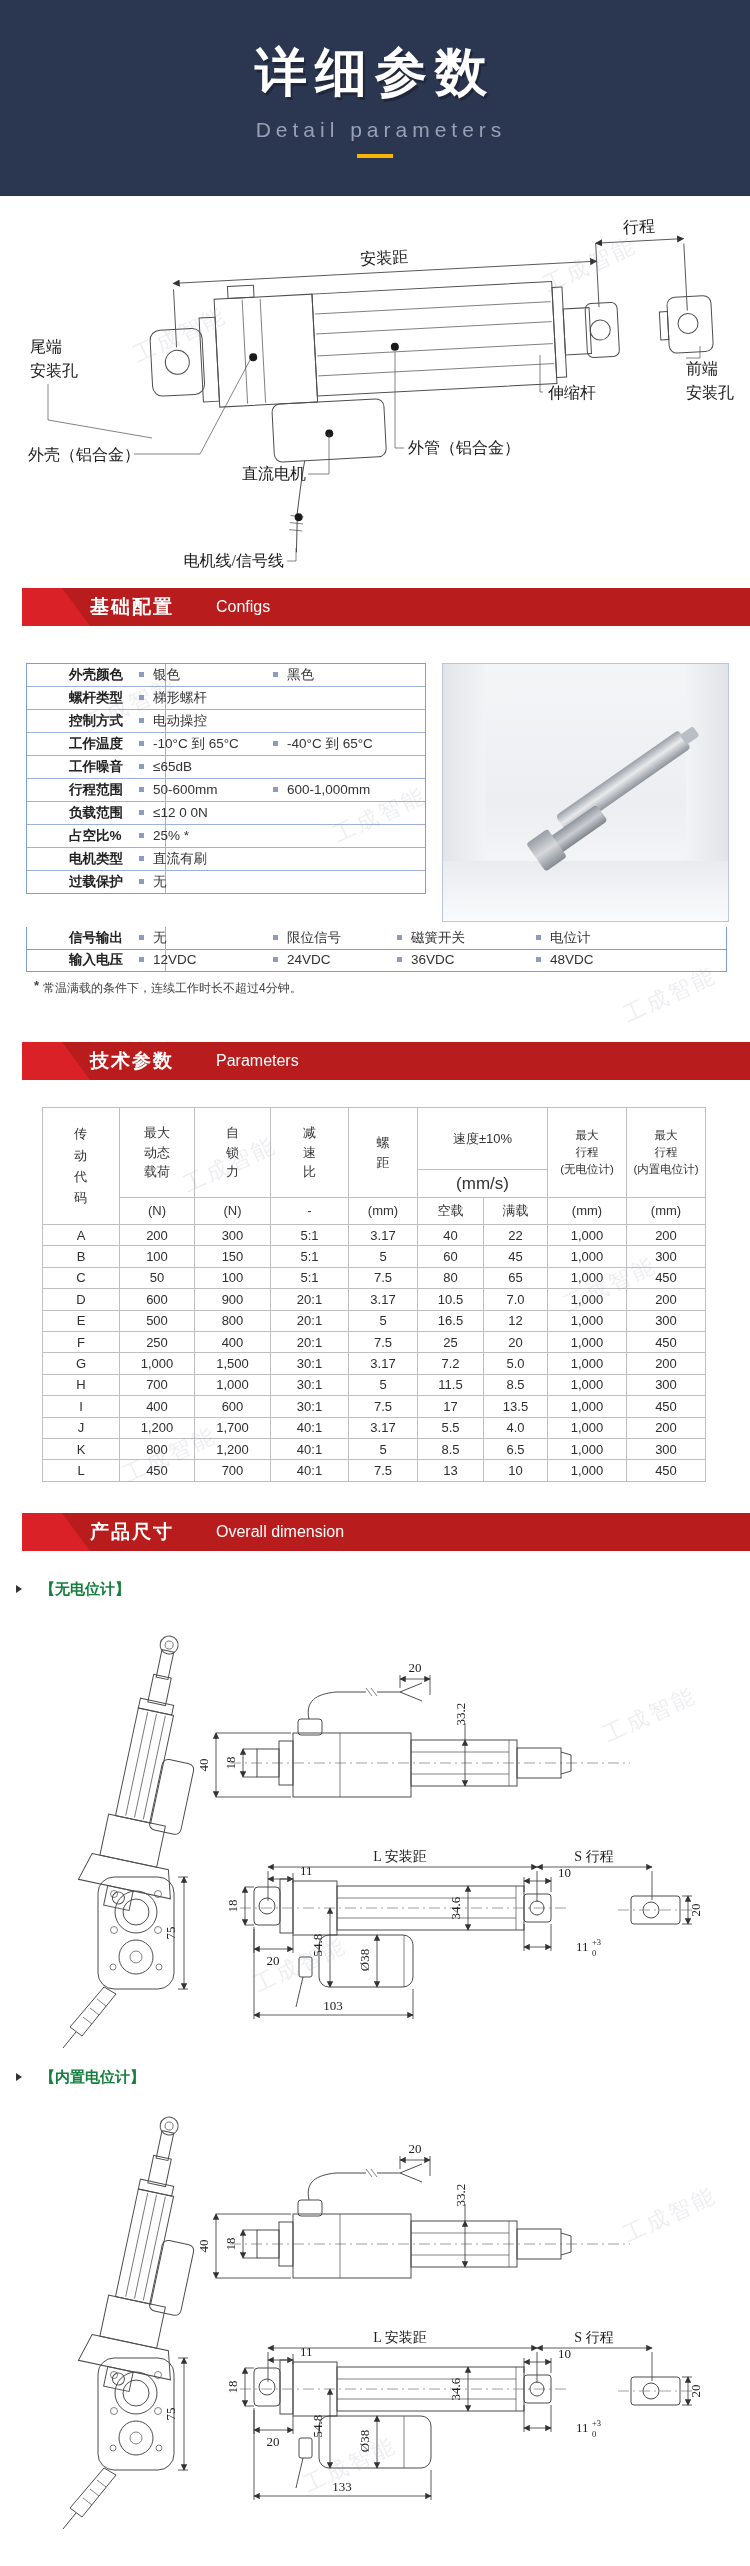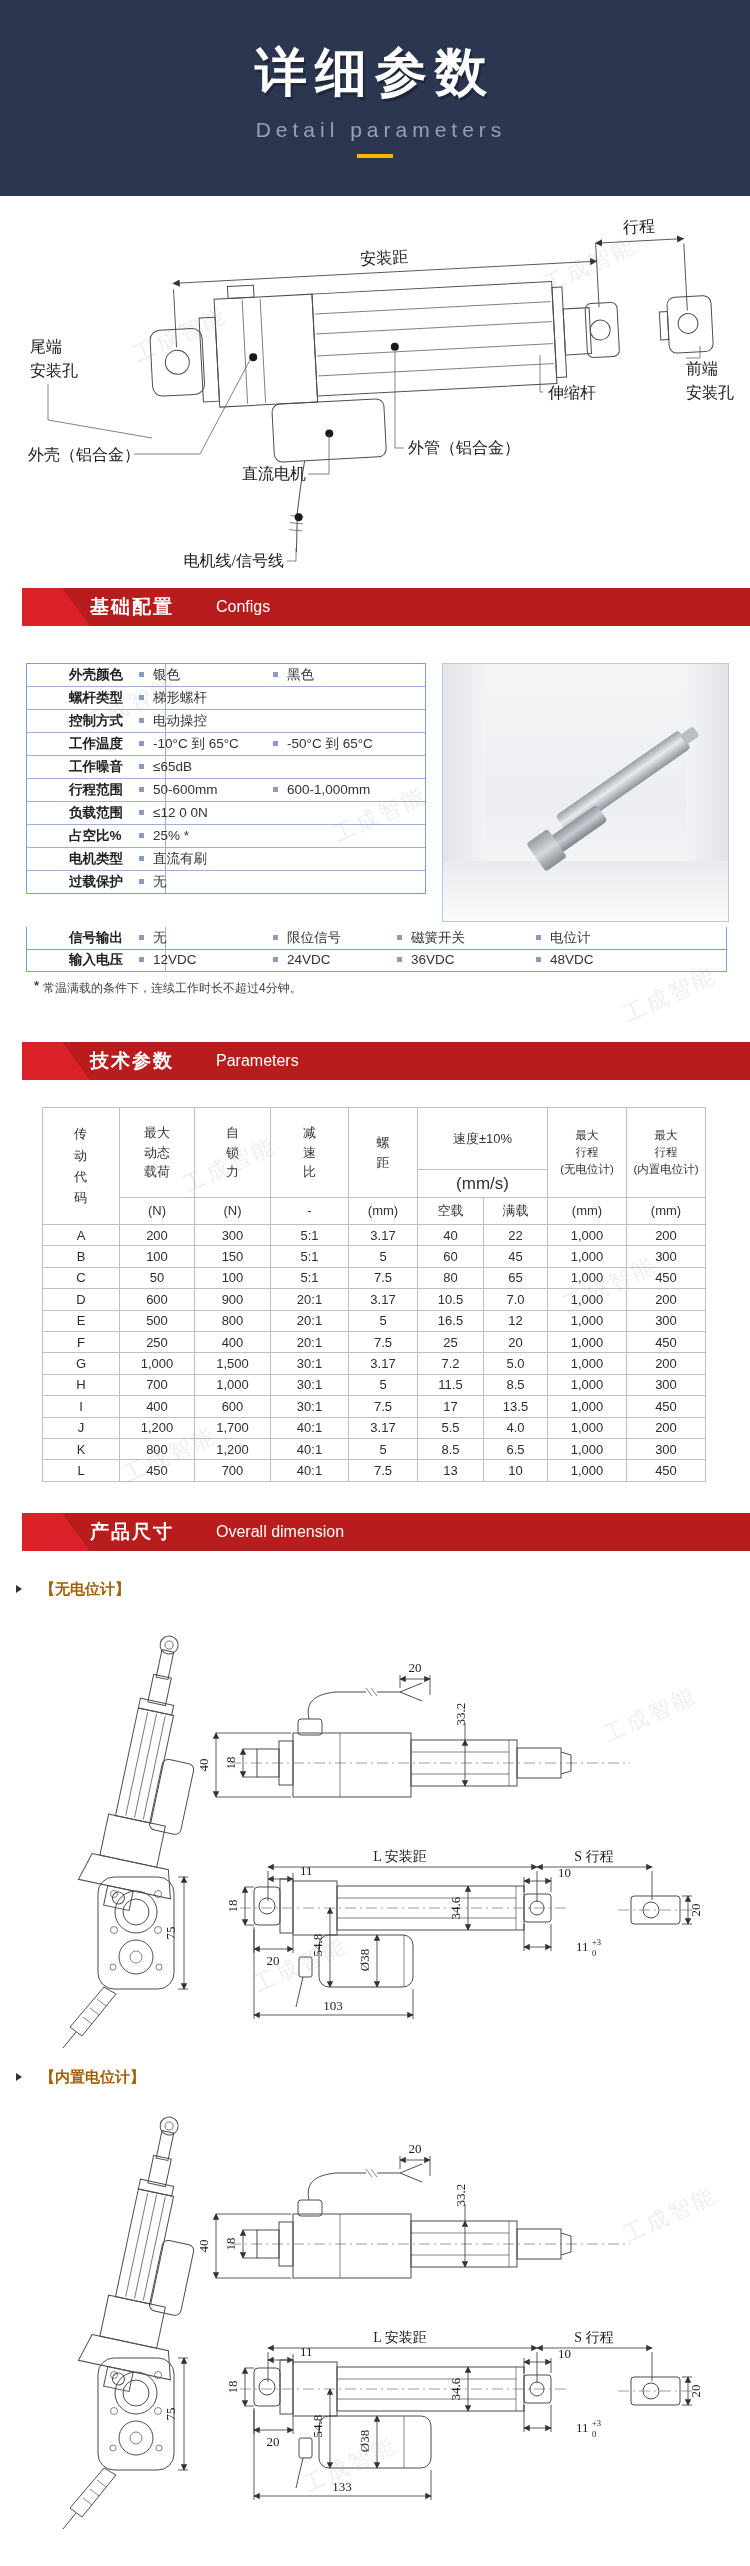--- a/index.html
+++ b/index.html
@@ -51,21 +51,21 @@
   .ptable th,.ptable td{border:1px solid #bfbfbf;text-align:center;vertical-align:middle;
     font-weight:normal;color:#333;padding:0;}
   .ptable thead th{font-size:13px;line-height:1.5;white-space:pre-line;}
   .ptable .h1{height:61px;}
   .ptable .h2{height:27px;font-size:17px;}
   .ptable .h3{height:26px;font-size:13px;}
   .ptable tbody td{height:20.4px;font-size:13px;color:#2e2e2e;}
   .ptable .vcode{letter-spacing:1px;line-height:1.65;}
   .small-head{font-size:11.5px !important;}
   
-  .dim-title{position:absolute;left:16px;height:22px;font-size:15px;font-weight:600;color:#a16207;
+  .dim-title{position:absolute;left:16px;height:22px;font-size:15px;font-weight:600;color:#15803d;
     display:flex;align-items:center;justify-content:center;}
   .tri{width:0;height:0;border-left:6px solid #333;border-top:4px solid transparent;
     border-bottom:4px solid transparent;margin-right:18px;}
   svg.dwg,svg.hero{position:absolute;left:0;width:750px;}
   svg text{font-family:"Liberation Serif",serif;fill:#1a1a1a;}
   .zh-l{font-size:16px;}
   .dimn{font-size:13px;fill:#222;}
   .dims{font-size:8.5px;fill:#222;}
   .ln{stroke:#4d4d4d;stroke-width:1;fill:none;}
   .lt{stroke:#4d4d4d;stroke-width:.7;fill:none;}
@@ -165,21 +165,21 @@
       <div class="cfg-label">螺杆类型</div>
       <span class="cfg-val v0"><i class="blt"></i><span>梯形螺杆</span></span>
     </div>
     <div class="cfg-row">
       <div class="cfg-label">控制方式</div>
       <span class="cfg-val v0"><i class="blt"></i><span>电动操控</span></span>
     </div>
     <div class="cfg-row">
       <div class="cfg-label">工作温度</div>
       <span class="cfg-val v0"><i class="blt"></i><span>-10°C 到 65°C</span></span>
-      <span class="cfg-val v1"><i class="blt"></i><span>-50°C 到 65°C</span></span>
+      <span class="cfg-val v1"><i class="blt"></i><span>-40°C 到 65°C</span></span>
     </div>
     <div class="cfg-row">
       <div class="cfg-label">工作噪音</div>
       <span class="cfg-val v0"><i class="blt"></i><span>≤65dB</span></span>
     </div>
     <div class="cfg-row">
       <div class="cfg-label">行程范围</div>
       <span class="cfg-val v0"><i class="blt"></i><span>50-600mm</span></span>
       <span class="cfg-val v1"><i class="blt"></i><span>600-1,000mm</span></span>
     </div>

